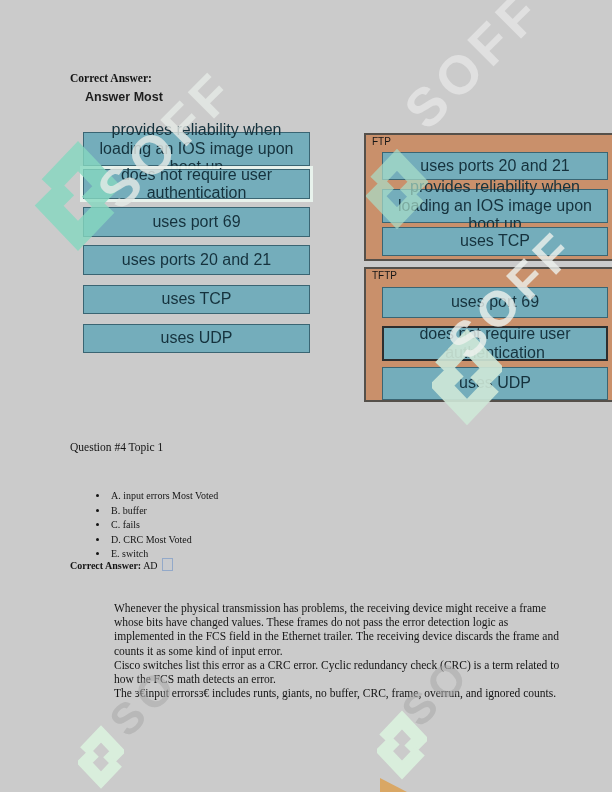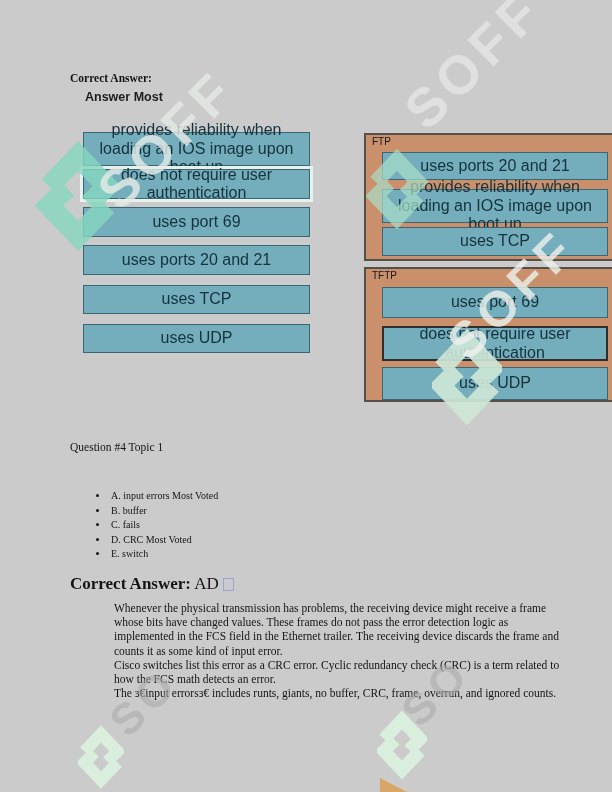--- a/index.html
+++ b/index.html
@@ -40,21 +40,21 @@
   .p-tftp .pt2{top:57px;height:35px;border:2px solid #2e2e2e;}
   .p-tftp .pt3{top:98px;height:33px;}
 
   
   .q-header{position:absolute;left:70px;top:441px;font-size:11.5px;}
   .q-text{position:absolute;left:70px;top:463px;width:505px;font-size:11.5px;
           line-height:14px;white-space:pre-line;}
   .choices{position:absolute;left:89px;top:489px;margin:0;padding:0 0 0 20px;
            font-size:10px;line-height:14.6px;}
   .choices li{margin:0;padding-left:2px;}
-  .a-line{position:absolute;left:70px;top:574px;font-size:17px;}
+  .a-line{position:absolute;left:70px;top:558px;font-size:10px;}
   .a-line .bold{font-weight:bold;}
   .img-box{display:inline-block;width:9px;height:11px;border:1px solid #93a9c9;
            margin-left:4px;vertical-align:-2px;background:#c4cfdd33;}
   .expl{position:absolute;left:70px;top:601px;width:508px;font-size:11.5px;
         line-height:14.2px;white-space:pre-line;margin-left:44px;}
 
   
   .wm{position:absolute;pointer-events:none;z-index:5;}
   .wm-logo svg{display:block;width:100%;height:100%;}
   .wm-text{position:absolute;pointer-events:none;z-index:5;

